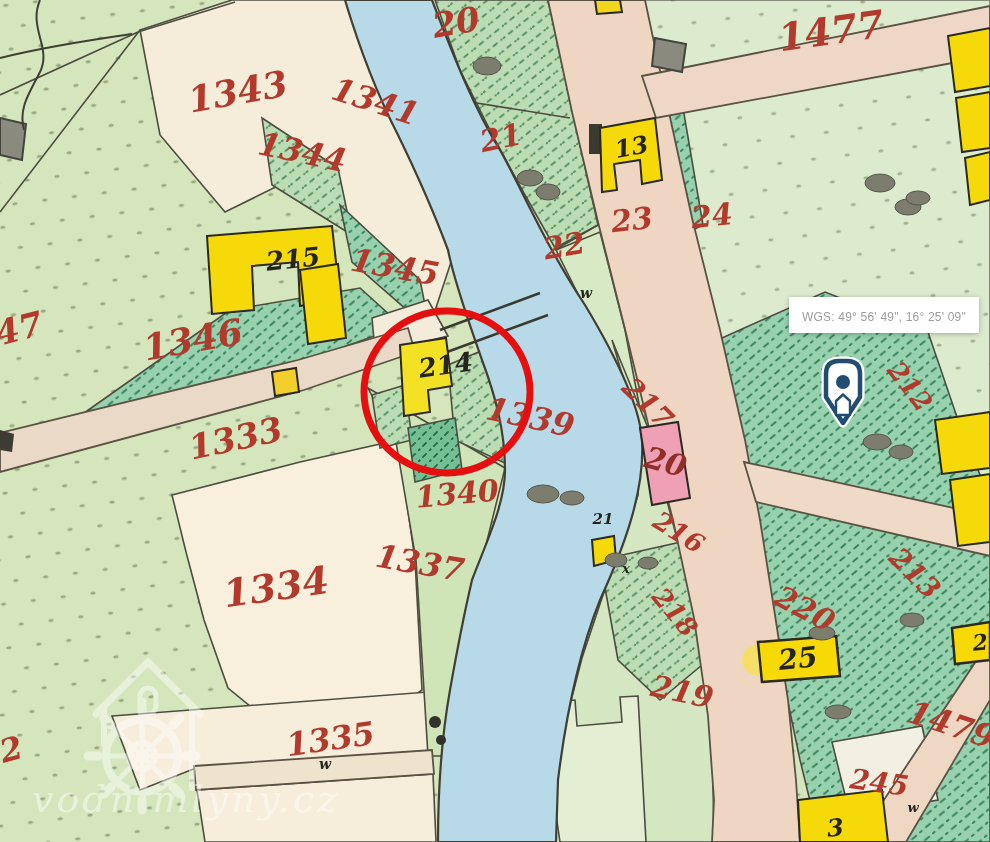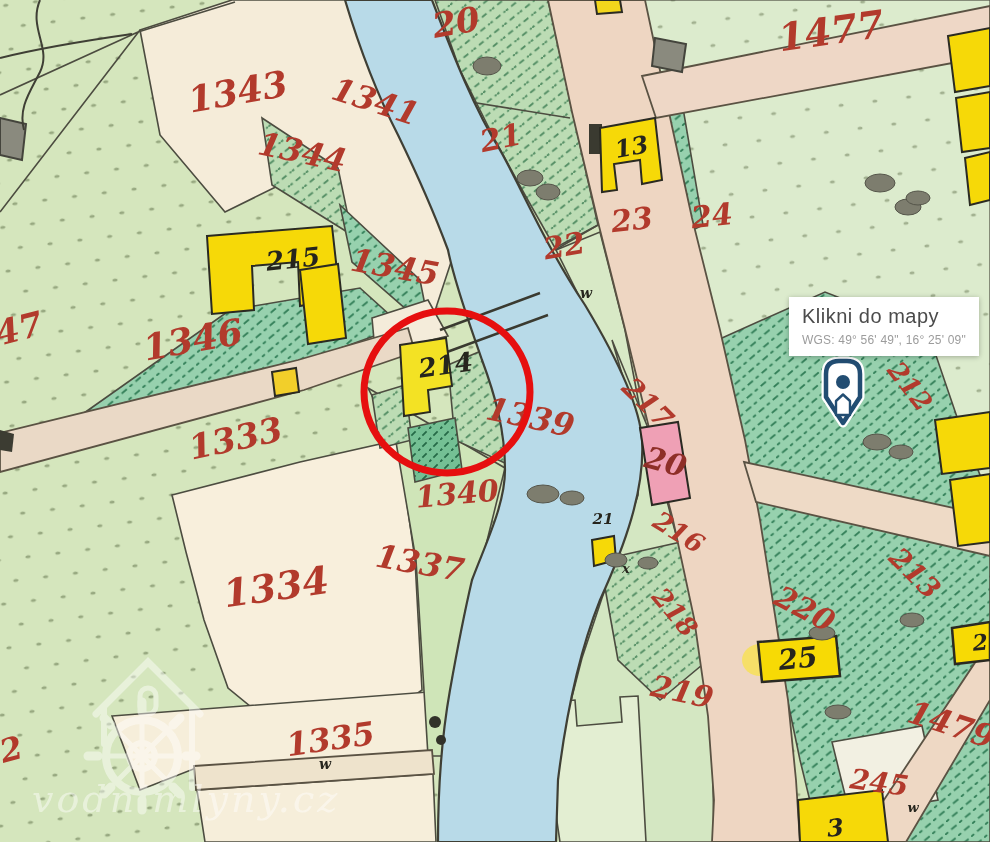--- a/index.html
+++ b/index.html
@@ -216,16 +216,15 @@
 
   <g>
     <path d="M826,397 L826,374 Q826,361 839,361 L847,361 Q860,361 860,374 L860,397 L843,423 Z" fill="white" stroke="#ffffff" stroke-width="9" stroke-linejoin="round"></path>
     <path d="M826,397 L826,374 Q826,361 839,361 L847,361 Q860,361 860,374 L860,397 L843,423 Z" fill="#ffffff" stroke="#224d72" stroke-width="4.5" stroke-linejoin="round"></path>
     <circle cx="843" cy="382" r="7" fill="#224d72"></circle>
     <path d="M836,415 L836,401 L843,394.5 L850,401 L850,415 Z" fill="#ffffff" stroke="#224d72" stroke-width="2.4" stroke-linejoin="round"></path>
   </g>
 </svg>
 
 <div id="popup">
-  <div class="title">Klikni do mapy</div>
   <div class="coords">WGS: 49° 56' 49", 16° 25' 09"</div>
 </div>
 </div>
 
 </body></html>

